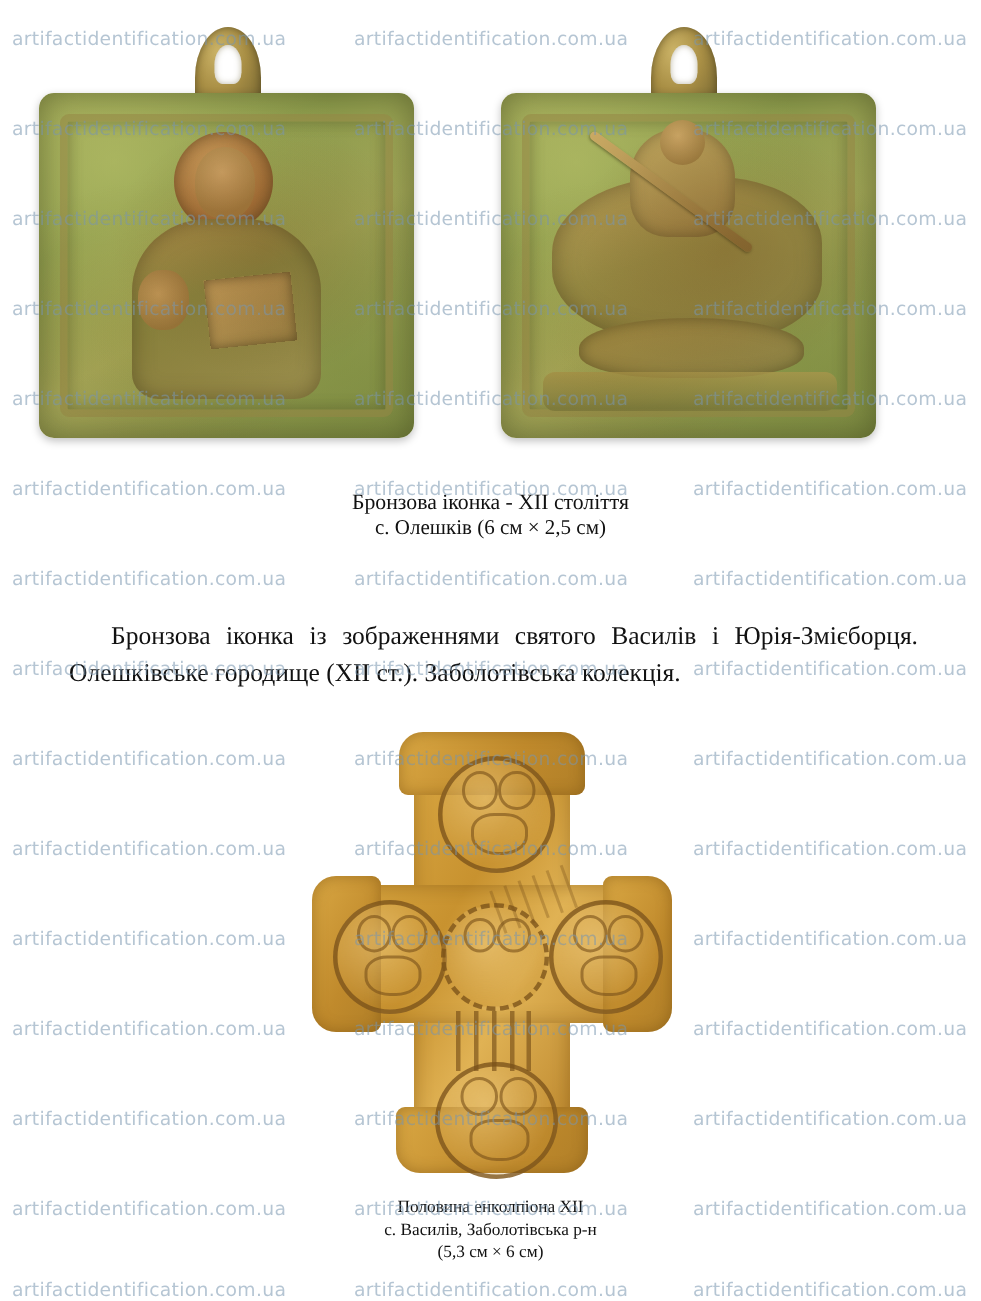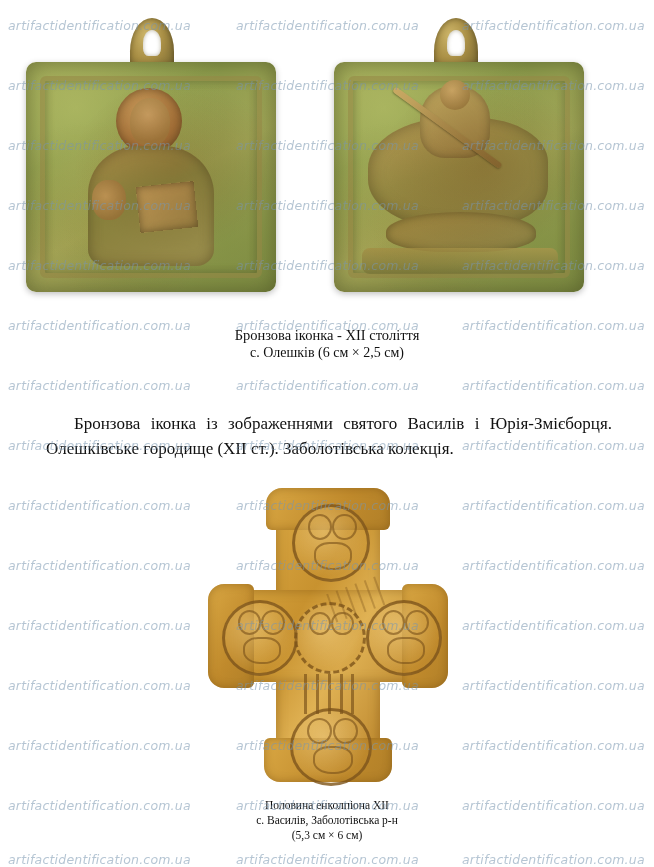--- a/index.html
+++ b/index.html
@@ -23,21 +23,20 @@
     z-index: 50;
     pointer-events: none;
   }
   .wm {
     position: absolute;
     font-family: "DejaVu Sans", sans-serif;
     font-size: 12.5px;
     letter-spacing: 0.2px;
     color: rgba(120, 150, 175, 0.55);
     white-space: nowrap;
-    font-style: italic;
   }
 
   
   #page {
     position: absolute;
     inset: 0;
     z-index: 10;
     border-radius: 27px;
   }
 

